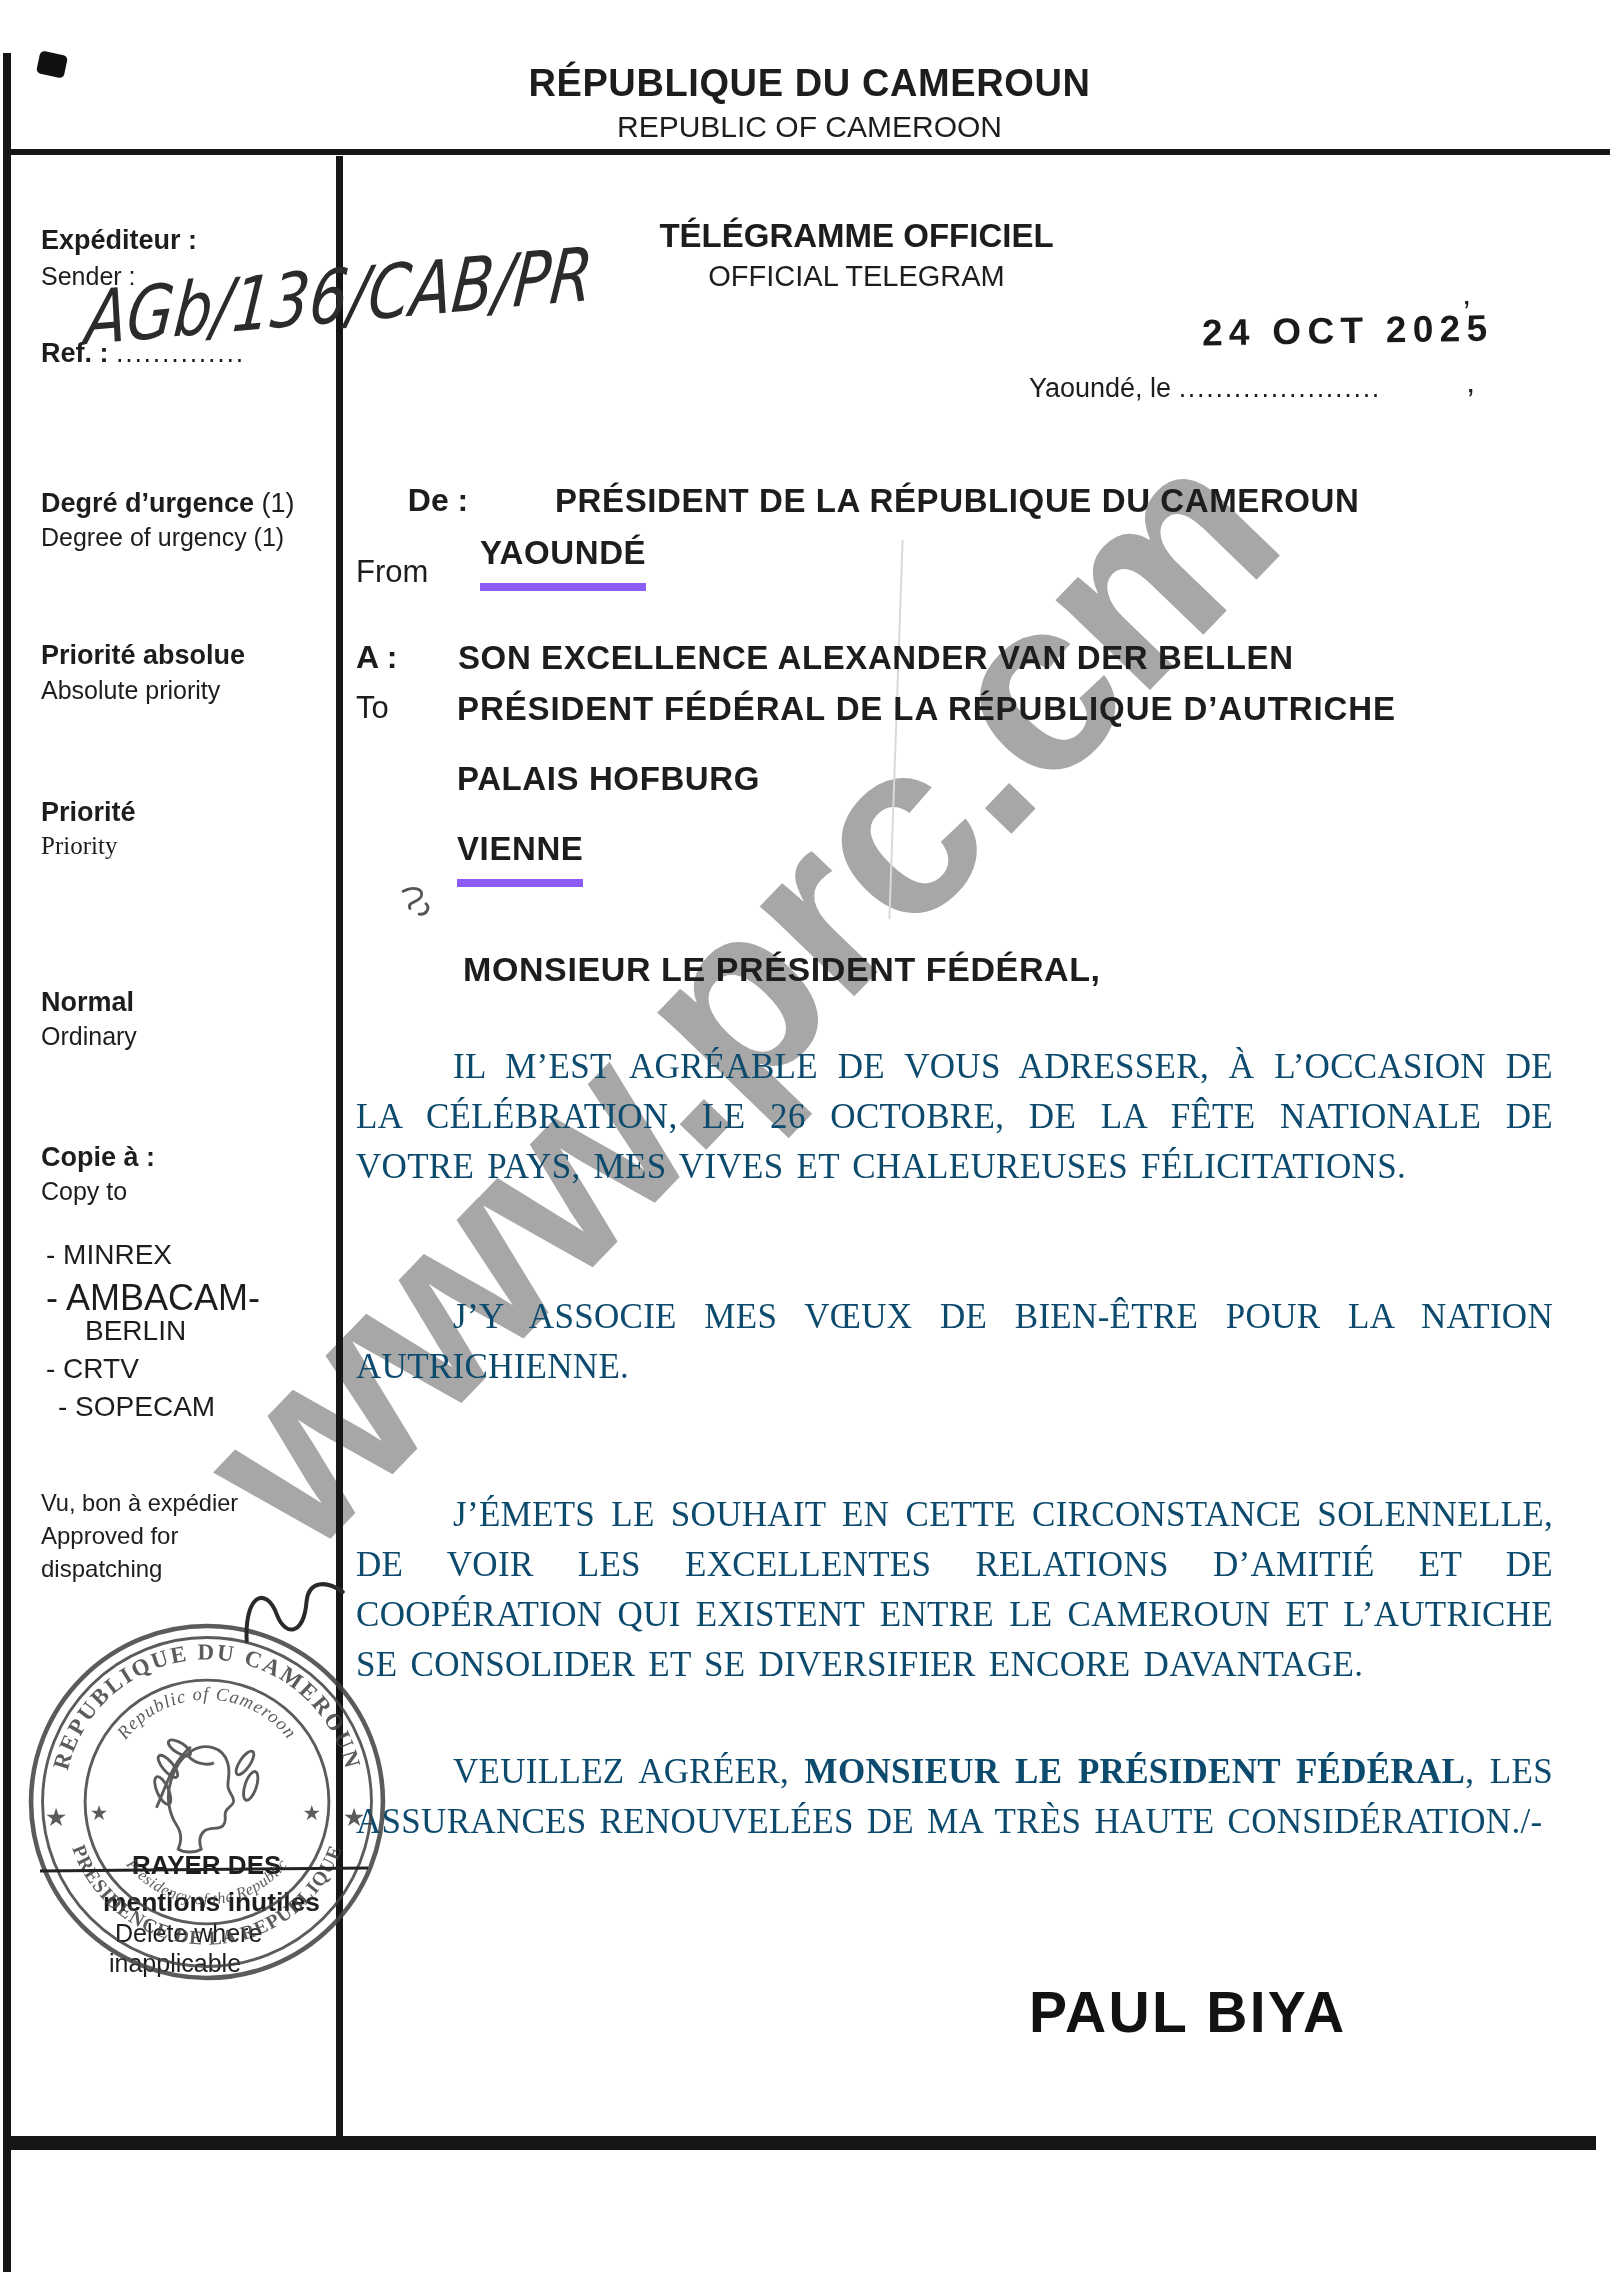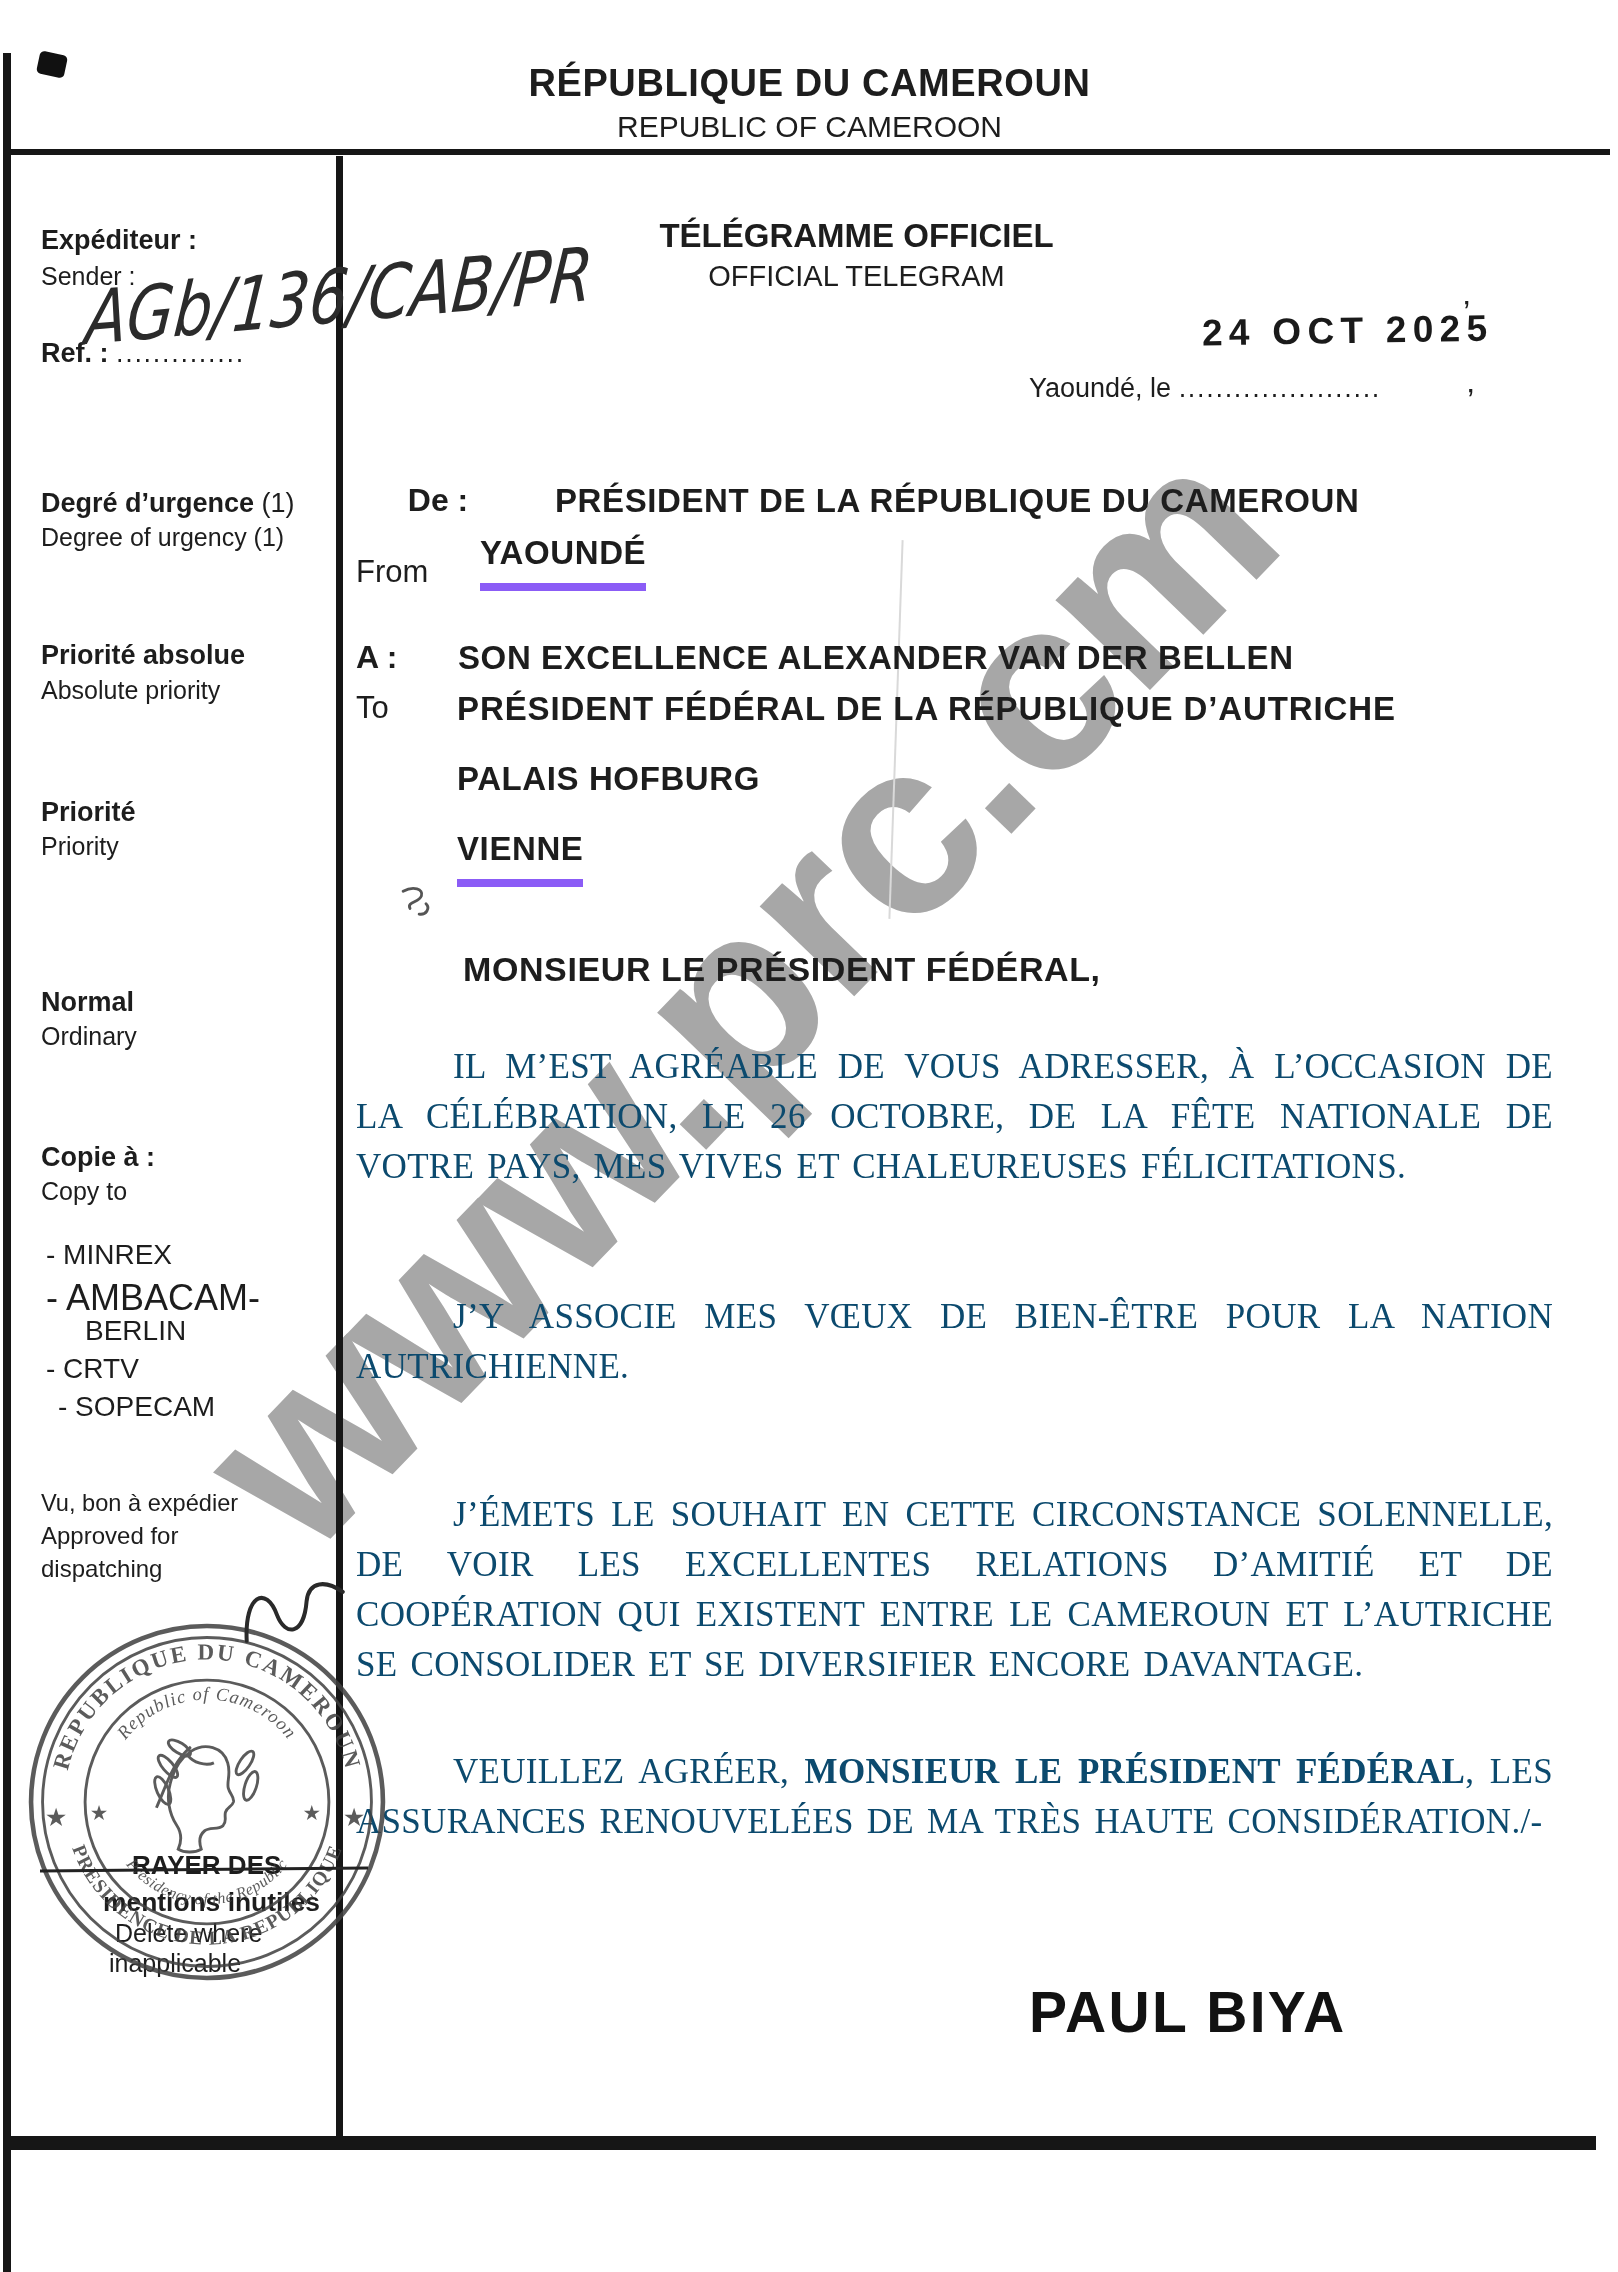--- a/index.html
+++ b/index.html
@@ -64,21 +64,21 @@
     <div class="abs" style="left:41px;top:488px;font-size:27px;">
       <span class="b">Degré d’urgence</span>
       <span>(1)</span>
     </div>
     <div class="abs sideEn" style="left:41px;top:523px;">Degree of urgency (1)</div>
 
     <div class="abs b sideLabel" style="left:41px;top:640px;">Priorité absolue</div>
     <div class="abs sideEn" style="left:41px;top:676px;">Absolute priority</div>
 
     <div class="abs b sideLabel" style="left:41px;top:797px;">Priorité</div>
-    <div class="abs sideEn" style="left:41px;top:832px;">Priority</div>
+    <div class="abs sideEn" style="left:41px;top:832px;font-family:Liberation Serif, serif;">Priority</div>
 
     <div class="abs b sideLabel" style="left:41px;top:987px;">Normal</div>
     <div class="abs sideEn" style="left:41px;top:1022px;">Ordinary</div>
 
     <div class="abs b sideLabel" style="left:41px;top:1142px;">Copie à :</div>
     <div class="abs sideEn" style="left:41px;top:1177px;">Copy to</div>
 
     <div class="abs" style="left:46px;top:1239px;font-size:28px;">- MINREX</div>
     <div class="abs" style="left:46px;top:1277px;font-size:36px;">- AMBACAM-</div>
     <div class="abs" style="left:85px;top:1315px;font-size:28px;">BERLIN</div>

